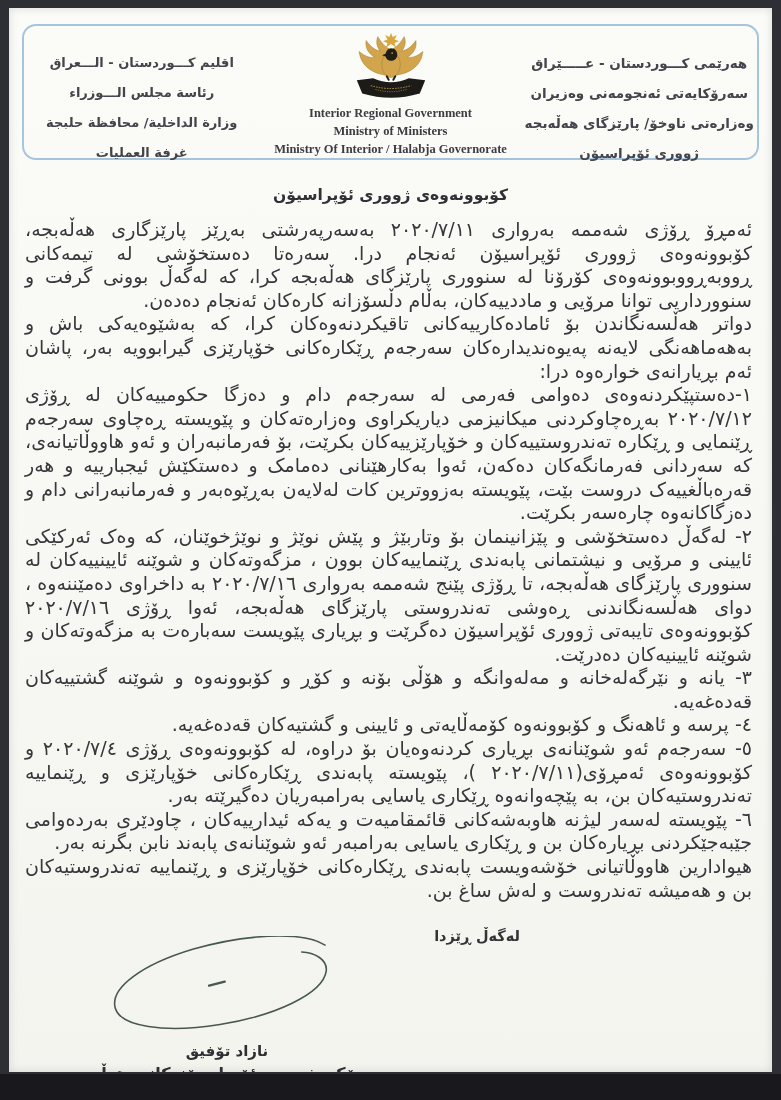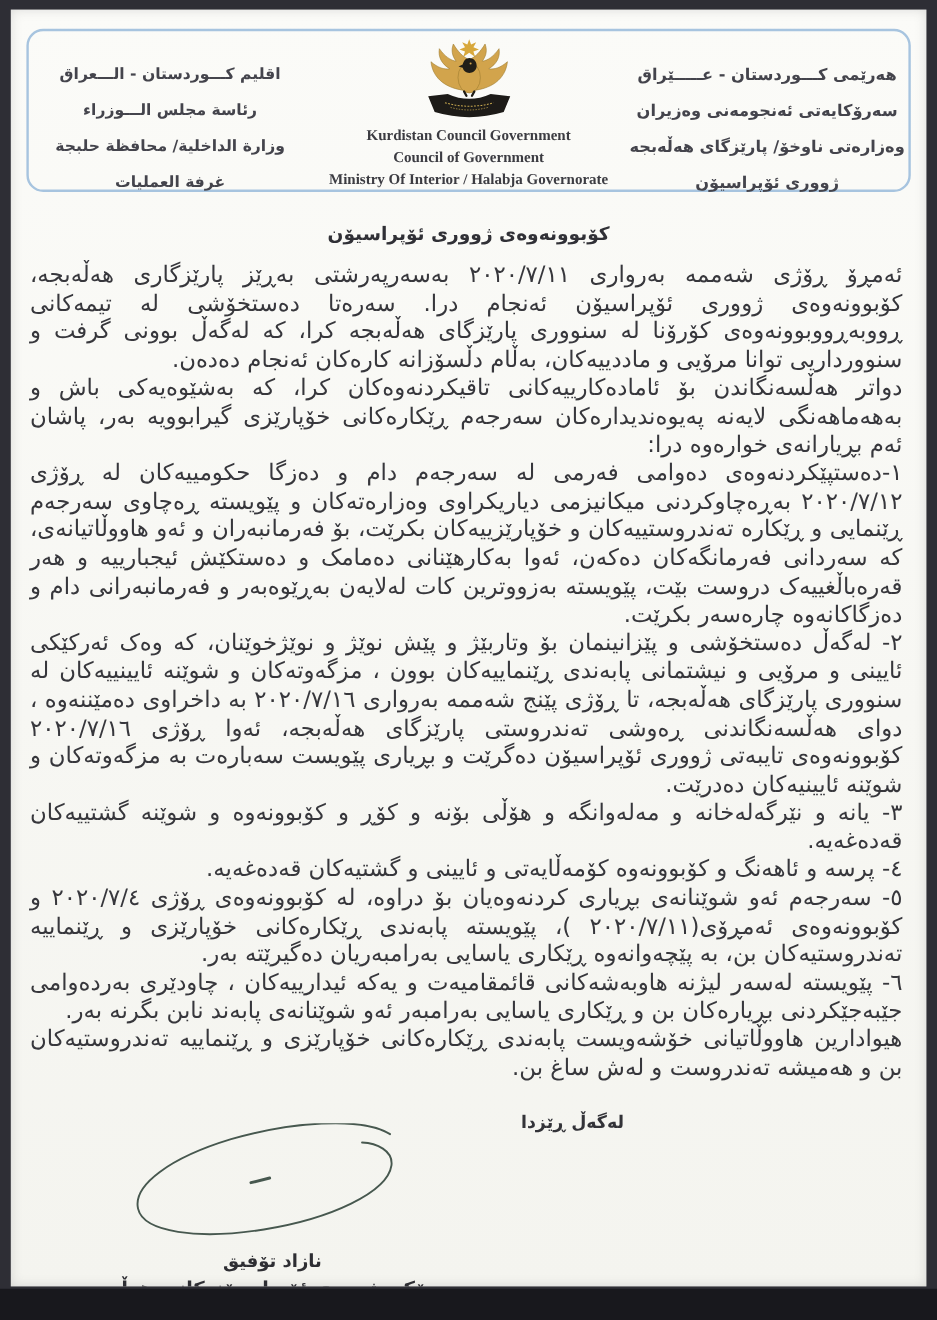--- a/index.html
+++ b/index.html
@@ -118,22 +118,22 @@
           <path fill="#211e18" d="M110 42 C 121 42 127 51 126 61 C 125 69 118 74 110 74 C 103 74 98 70 96 63 L 87 60 L 96 56 C 98 48 103 42 110 42 Z"></path>
           <circle cx="113" cy="54" r="2.2" fill="#d2a44c"></circle>
 
           <path stroke="#211e18" stroke-width="5" stroke-linecap="round" d="M99 114 l5 9 M121 114 l-5 9"></path>
 
           <path fill="#1d1b18" d="M22 124 L64 119 Q110 140 156 119 L198 124 L184 158 Q110 180 36 158 Z"></path>
           <path d="M58 138 Q110 153 162 138" stroke="#c9a94f" stroke-width="2.2" fill="none" stroke-dasharray="4 3"></path>
           <path d="M70 148 Q110 159 150 148" stroke="#c9a94f" stroke-width="1.6" fill="none" stroke-dasharray="3 3"></path>
         </svg>
         <div class="eng-lines">
-          <div class="eng-line">Kurdistan  Council Government</div>
-          <div class="eng-line">Council of Government</div>
+          <div class="eng-line">Interior  Regional Government</div>
+          <div class="eng-line">Ministry of Ministers</div>
           <div class="eng-line">Ministry Of  Interior / Halabja  Governorate</div>
         </div>
       </div>
 
       <div class="lh-col lh-kurdish" dir="rtl">
         <div class="lh-line">هەرێمی کـــوردستان - عـــــێراق</div>
         <div class="lh-line">سەرۆکایەتی ئەنجومەنی وەزیران</div>
         <div class="lh-line">وەزارەتی ناوخۆ/ پارێزگای هەڵەبجە</div>
         <div class="lh-line">ژووری ئۆپراسیۆن</div>
       </div>

